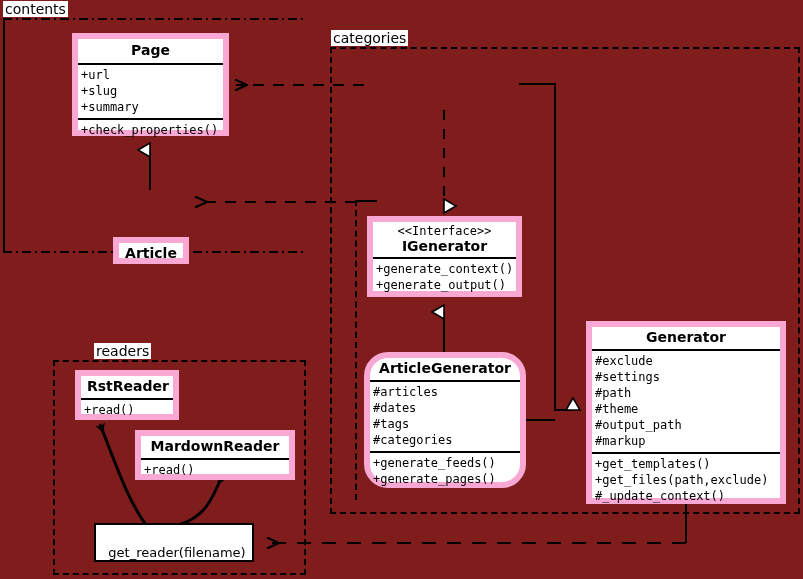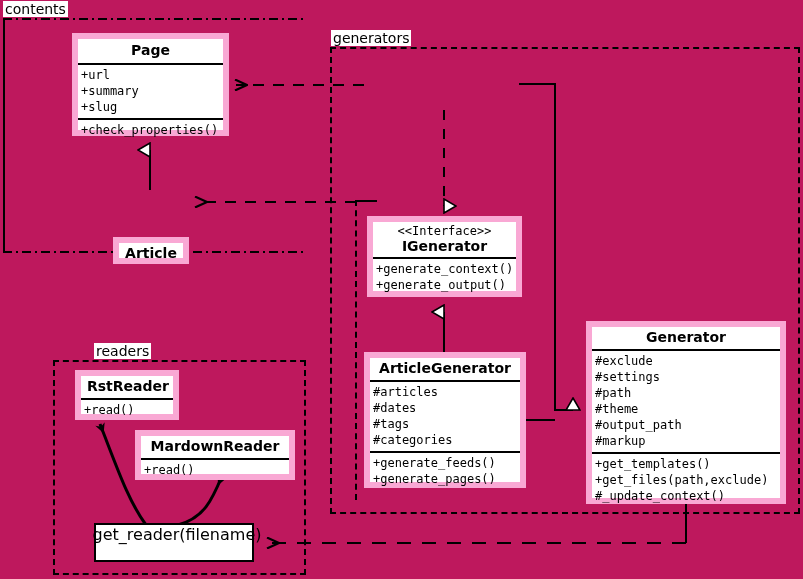--- a/index.html
+++ b/index.html
@@ -1,19 +1,19 @@
 <!DOCTYPE html>
 <html><head>
 <meta charset="utf-8">
 <style>
   html,body{margin:0;padding:0;background:#ffffff;}
   #canvas{
     position:relative;
     width:803px;height:579px;
-    background:#be185d;
+    background:#7f1d1d;
     font-family:"DejaVu Sans", sans-serif;
     overflow:hidden;
   }
   svg.layer{position:absolute;left:0;top:0;width:803px;height:579px;pointer-events:none;}
 
   
   .package{position:absolute;border:2px dashed #000;box-sizing:border-box;}
   .pkg-label{
     position:absolute;
     font-size:14px;
@@ -56,22 +56,22 @@
     line-height:16px;
     white-space:pre;
     color:#000;
   }
   
   .funcbox{
     position:absolute;
     border:2px solid #000;
     background:#fff;
     box-sizing:border-box;
-    display:flex;align-items:flex-start;justify-content:center;
-    font-size:16px;
+    display:flex;align-items:flex-end;justify-content:center;
+    font-size:13px;
     color:#000;
     padding-left:6px;
   }
 </style>
 </head>
 <body>
 
 <div id="canvas">
 
   <svg class="layer" viewBox="0 0 803 579">
@@ -134,35 +134,35 @@
       <path d="M178,525 C204,518 212,500 222,476" fill="none" stroke="#000" stroke-width="3" marker-end="url(#solidArrow)"></path>
     </g>
   </svg>
 
   <div class="package" style="left:3px;top:18px;width:303px;height:235px;
               border-style:dashed;border-width:2px;
               border-image: repeating-linear-gradient(to right,#000 0 9px,transparent 9px 13px,#000 13px 15px,transparent 15px 19px) 2;"></div>
   <div class="pkg-label" style="left:3px;top:1px;">contents</div>
 
   <div class="package" style="left:330px;top:47px;width:470px;height:467px;"></div>
-  <div class="pkg-label" style="left:331px;top:30px;">generators</div>
+  <div class="pkg-label" style="left:331px;top:30px;">categories</div>
 
   <div style="position:absolute;left:355px;top:200px;width:300px;height:300px;
               border-left:2px dashed #000;box-sizing:border-box;"></div>
   <div style="position:absolute;left:355px;top:200px;width:22px;height:2px;background:#000;"></div>
 
   <div class="package" style="left:53px;top:360px;width:253px;height:215px;"></div>
   <div class="pkg-label" style="left:54px;top:343px;margin-left:40px;">readers</div>
 
   <div class="uclass" style="left:72px;top:33px;width:157px;height:103px;">
     <div class="hdr">Page</div>
     <div class="sect">
       <div class="row">+url</div>
+      <div class="row">+slug</div>
       <div class="row">+summary</div>
-      <div class="row">+slug</div>
     </div>
     <div class="sect">
       <div class="row">+check_properties()</div>
     </div>
   </div>
 
   <div class="uclass" style="left:113px;top:189px;width:76px;height:27px;margin-top:48px;">
     <div class="hdr" style="padding:3px 6px;">Article</div>
   </div>
 
@@ -171,21 +171,21 @@
     <div class="hdr" style="padding:3px 6px 4px 6px;">
       <span class="stereo">&lt;&lt;Interface&gt;&gt;</span>
       <span>IGenerator</span>
     </div>
     <div class="sect">
       <div class="row">+generate_context()</div>
       <div class="row">+generate_output()</div>
     </div>
   </div>
 
-  <div class="uclass" style="left:364px;top:352px;width:162px;height:136px;">
+  <div class="uclass" style="left:364px;top:352px;width:162px;height:136px;border-radius:24px;">
     <div class="hdr" style="padding:3px 6px 4px 6px;">ArticleGenerator</div>
     <div class="sect">
       <div class="row">#articles</div>
       <div class="row">#dates</div>
       <div class="row">#tags</div>
       <div class="row">#categories</div>
     </div>
     <div class="sect">
       <div class="row">+generate_feeds()</div>
       <div class="row">+generate_pages()</div>

